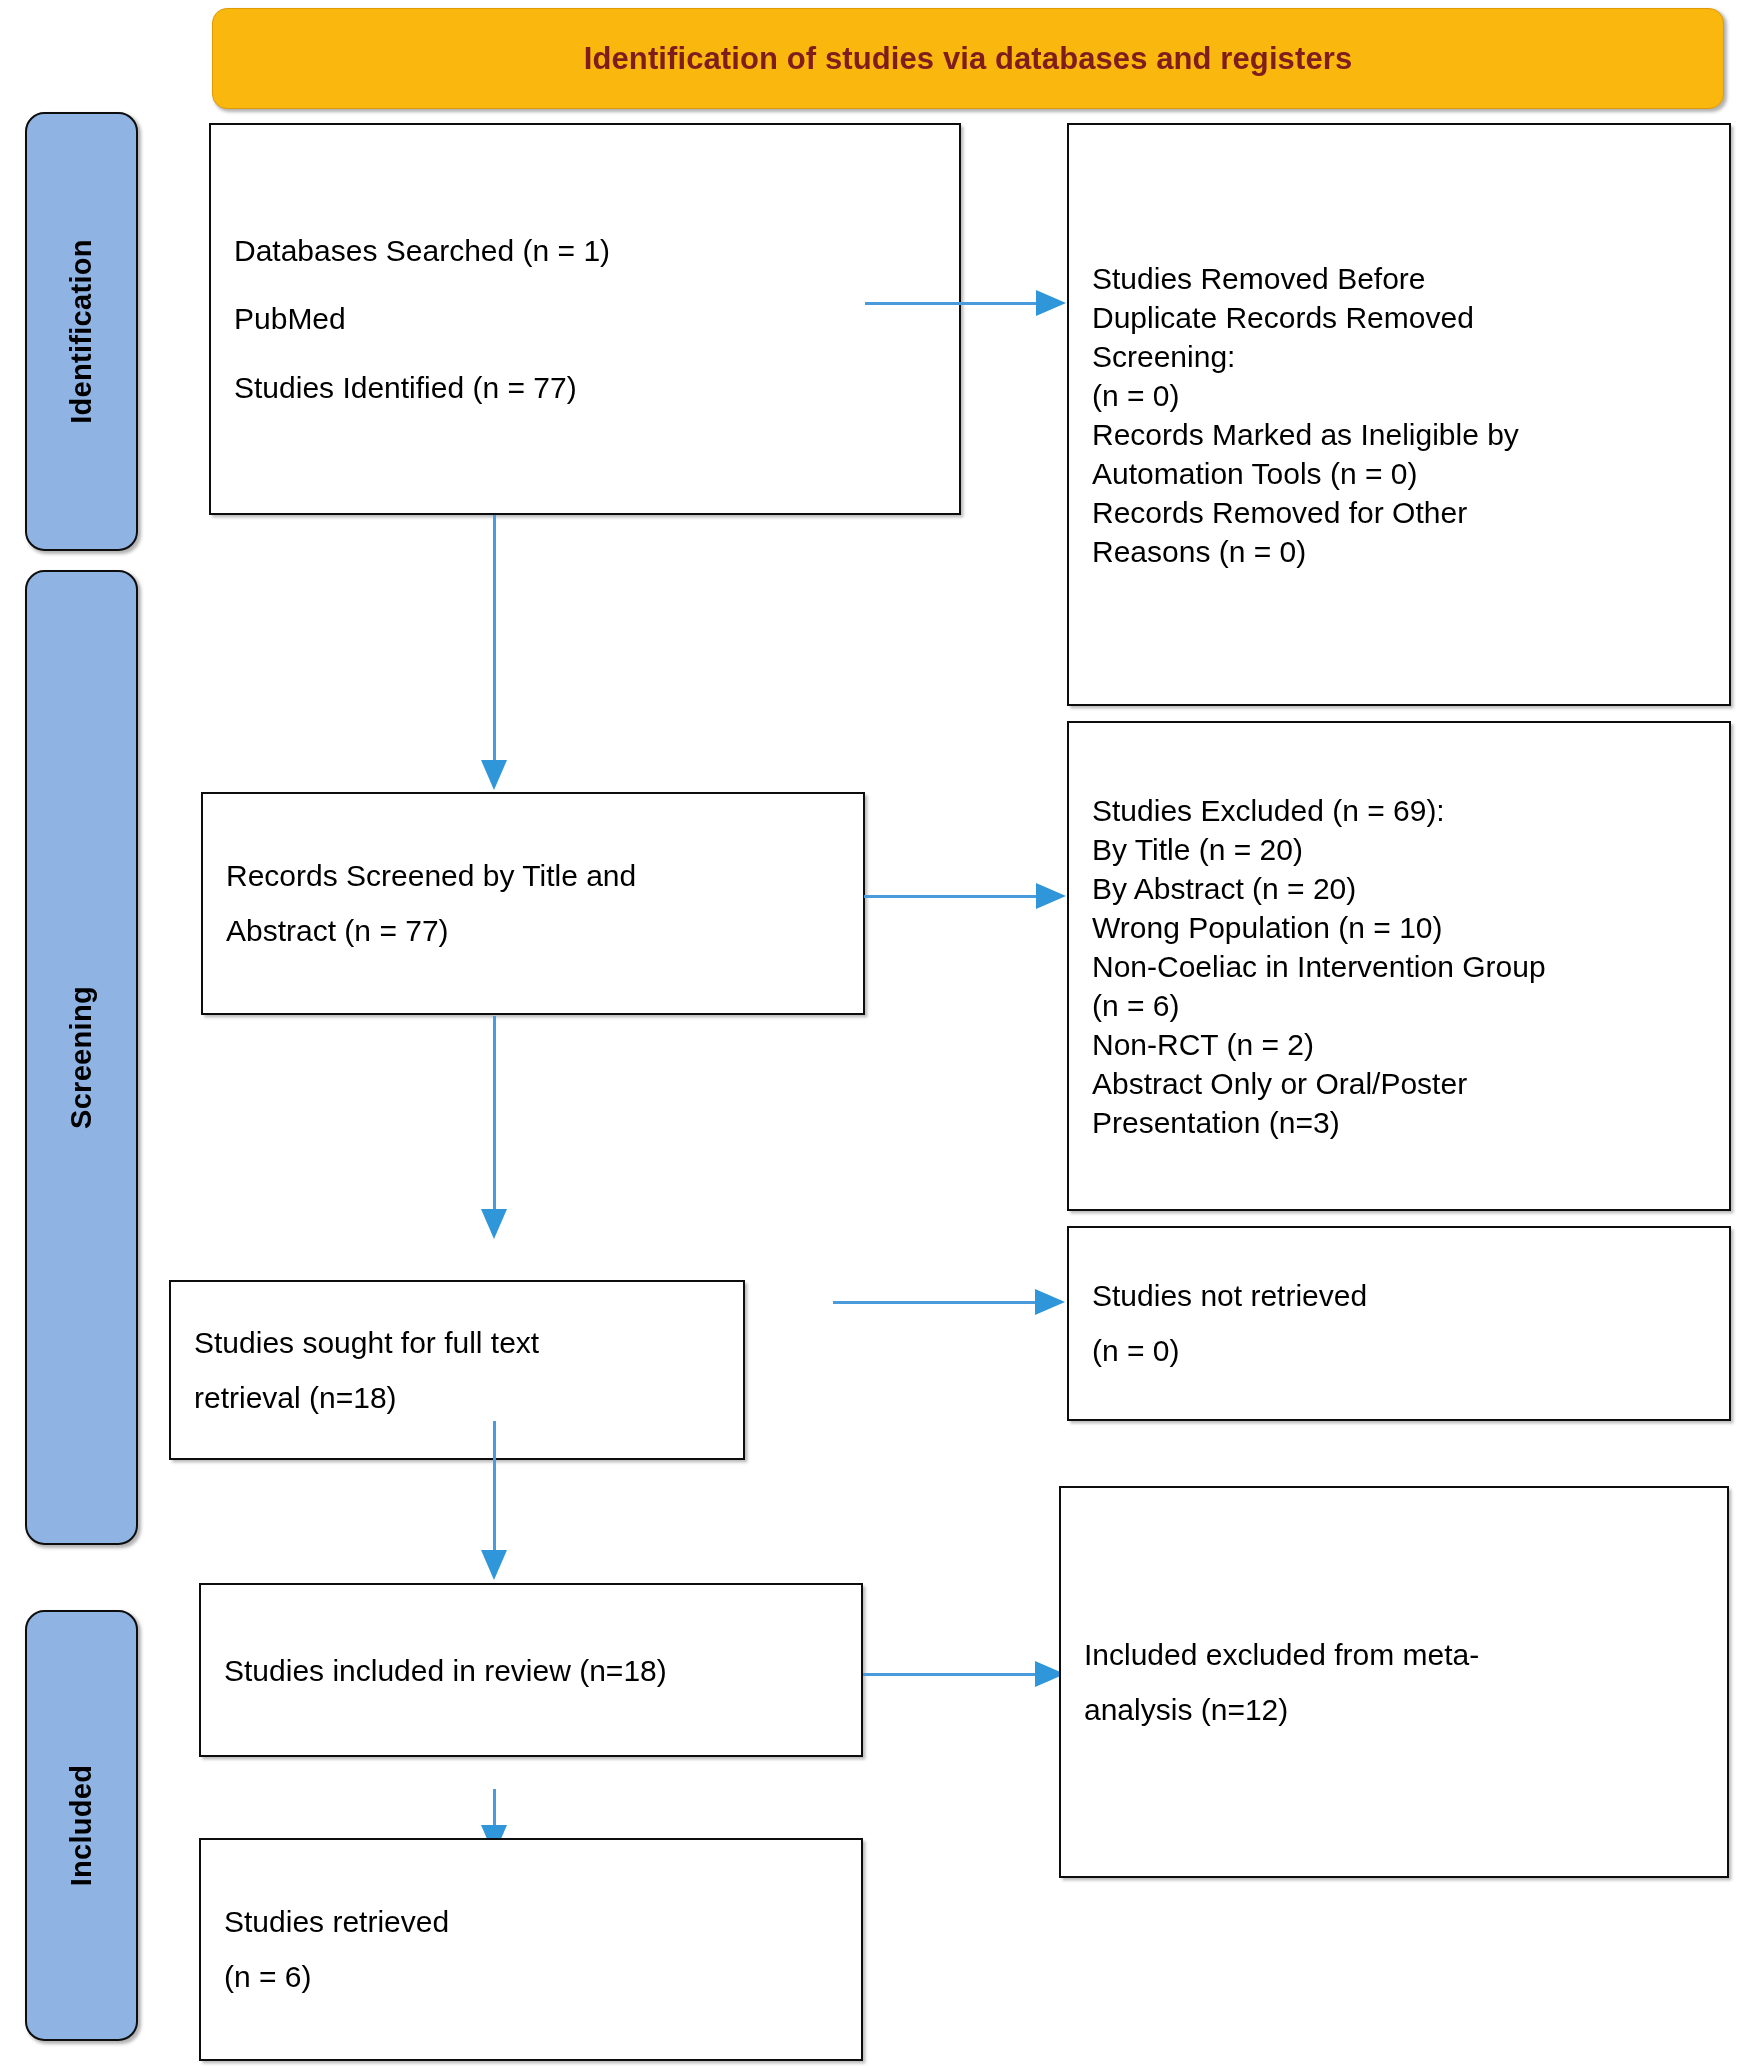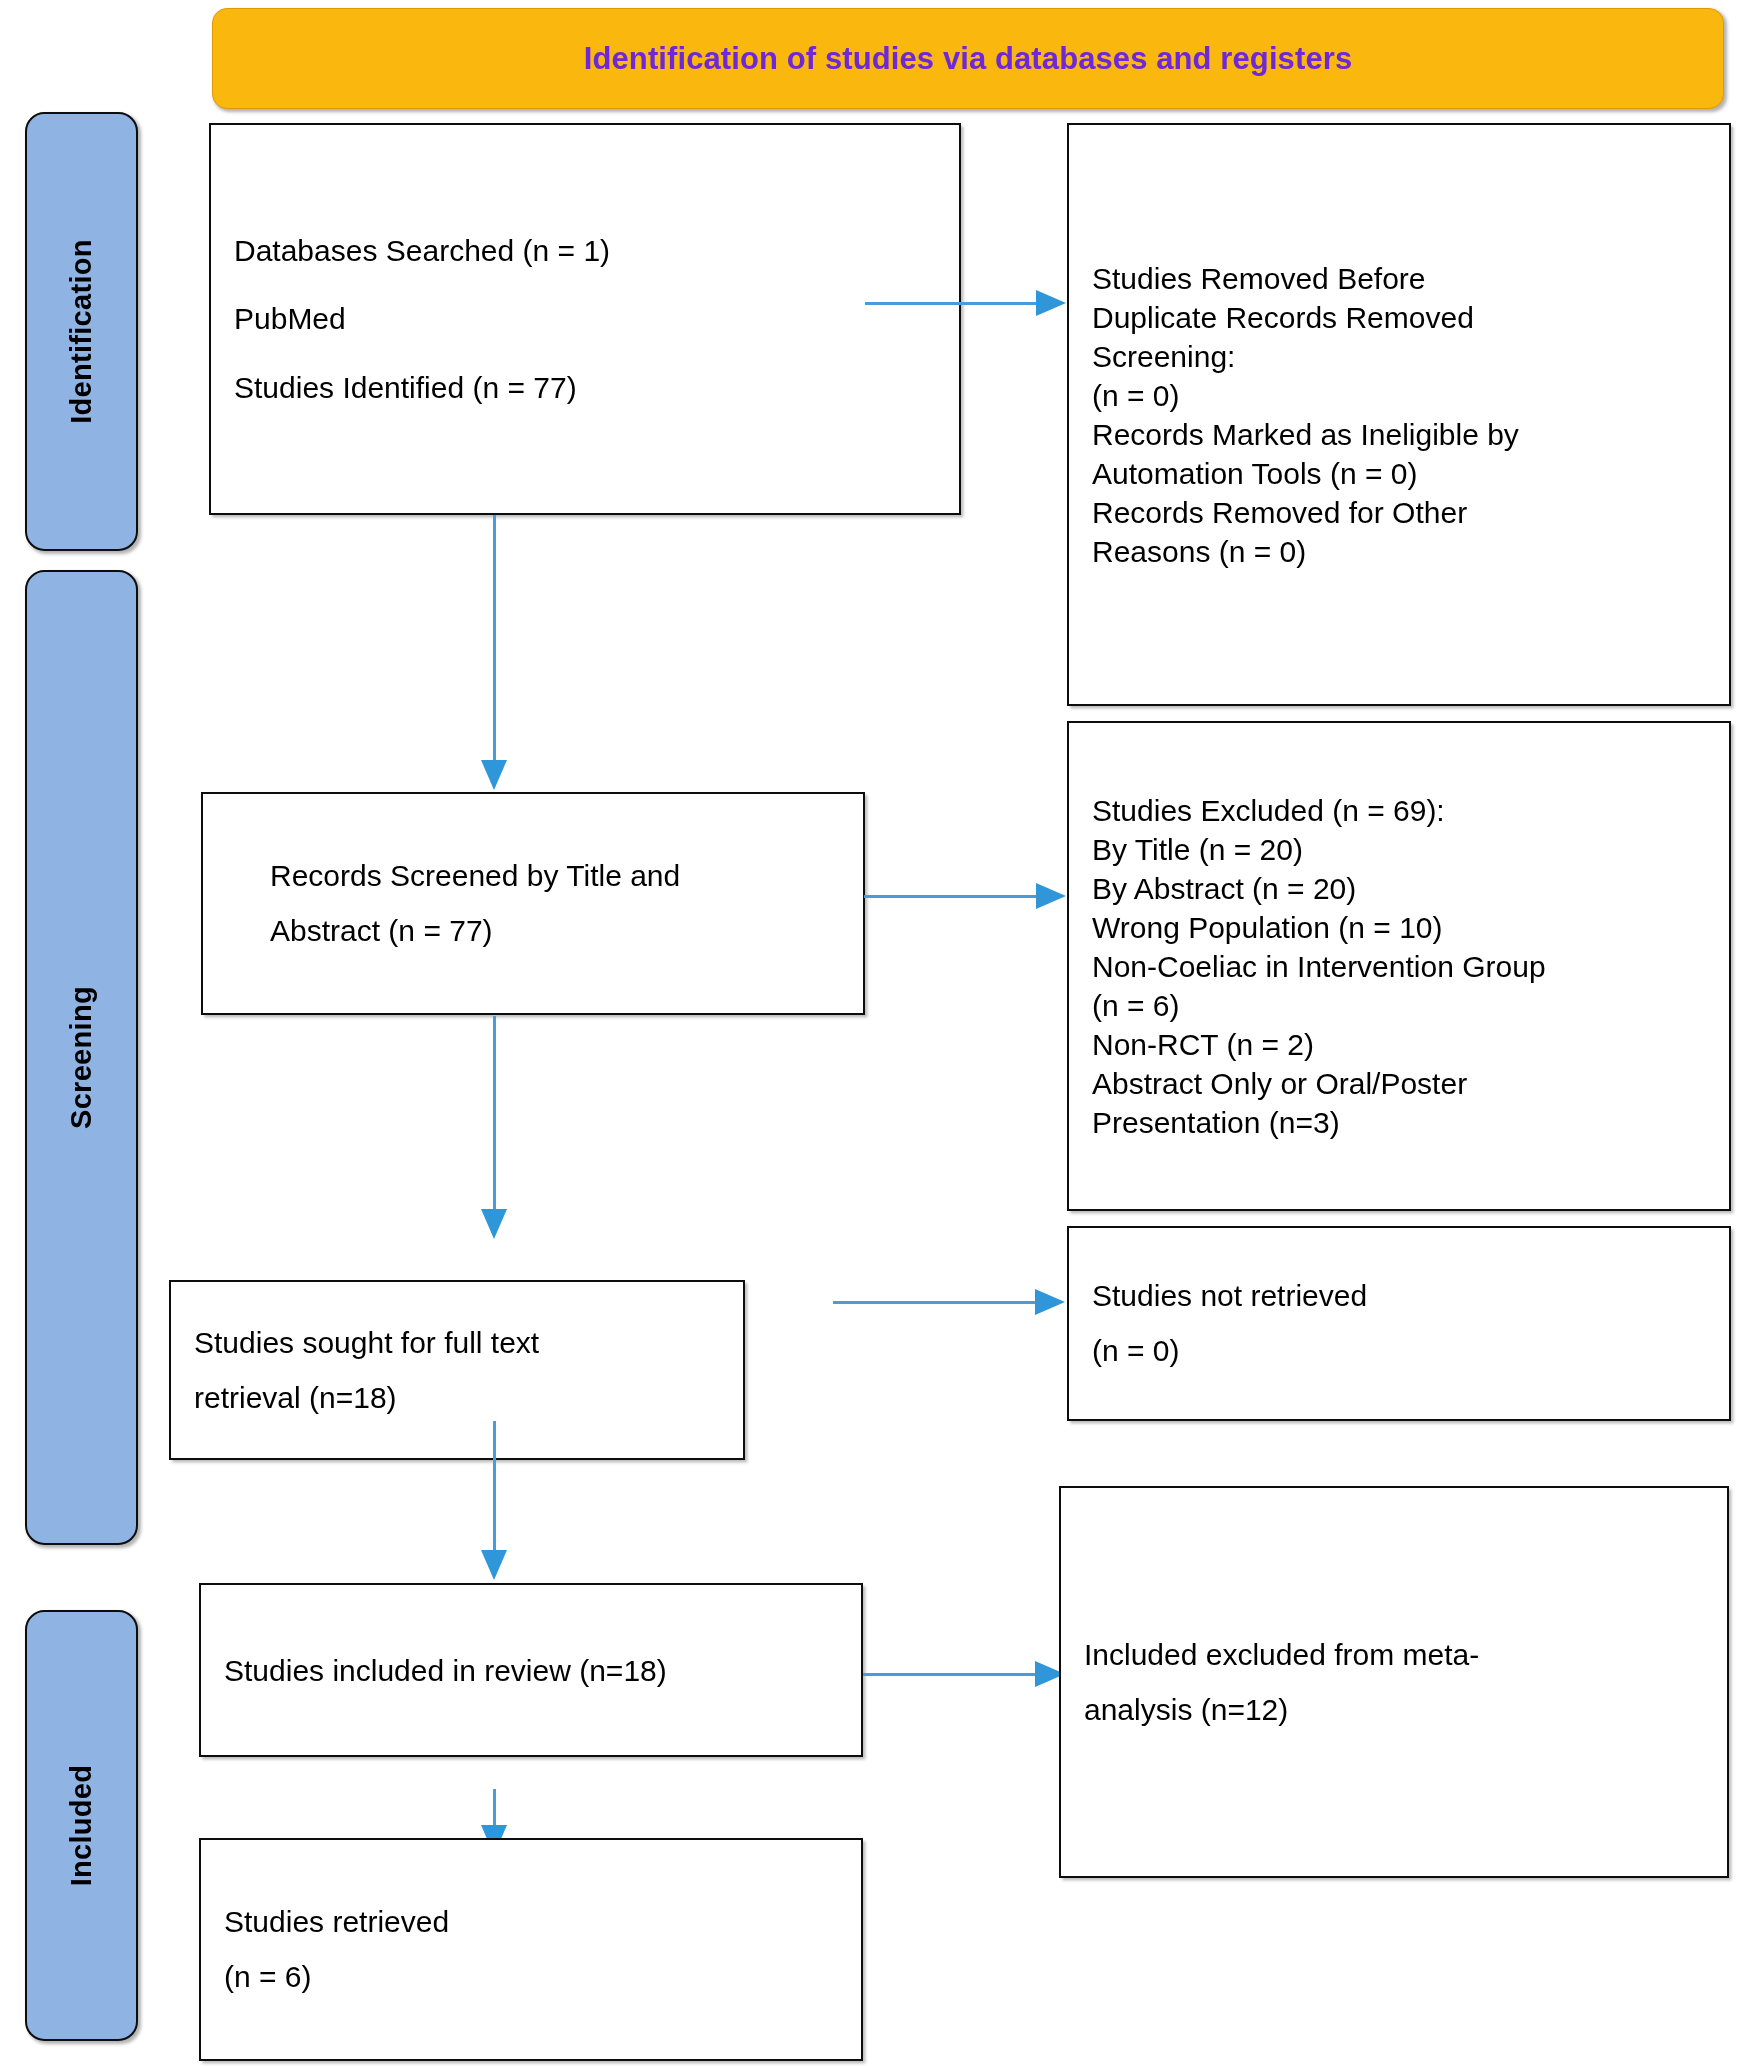--- a/index.html
+++ b/index.html
@@ -25,21 +25,21 @@
     border-radius: 15px;
     box-shadow: 2.3px 2.9px 3.4px rgba(0,0,0,0.30);
     display: flex;
     align-items: center;
     justify-content: center;
     text-align: center;
   }
   .banner-text {
     font-size: 31px;
     font-weight: bold;
-    color: #6d28d9;
+    color: #7f1d1d;
     letter-spacing: 0.1px;
   }
 
   
   .stage-label {
     position: absolute;
     background: #8FB4E3;
     border: 2.9px solid #0D0D0D;
     border-radius: 19.5px;
     box-shadow: 2.3px 2.9px 3.4px rgba(0,0,0,0.30);
@@ -148,21 +148,21 @@
       <div class="pline">Records Marked as Ineligible by</div>
       <div class="pline">Automation Tools (n = 0)</div>
       <div class="pline">Records Removed for Other</div>
       <div class="pline">Reasons (n = 0)</div>
     </div>
   </div>
 
   <div class="conn conn-v" style="left:493px; top:515px; width:2.9px; height:246px;"></div>
   <div class="arrow-down" style="left:481px; top:760px;"></div>
 
-  <div class="pbox semi" style="left:201px; top:792px; width:664px; height:223px;padding-left:44px;">
+  <div class="pbox semi" style="left:201px; top:792px; width:664px; height:223px;">
     <div class="pbox-inner">
       <div class="pline">Records Screened by Title and</div>
       <div class="pline">Abstract (n = 77)</div>
     </div>
   </div>
 
   <div class="conn conn-h" style="left:864px; top:895px; width:173px;"></div>
   <div class="arrow-right" style="left:1036px; top:883px;"></div>
 
   <div class="pbox tight" style="left:1067px; top:721px; width:664px; height:490px;">

